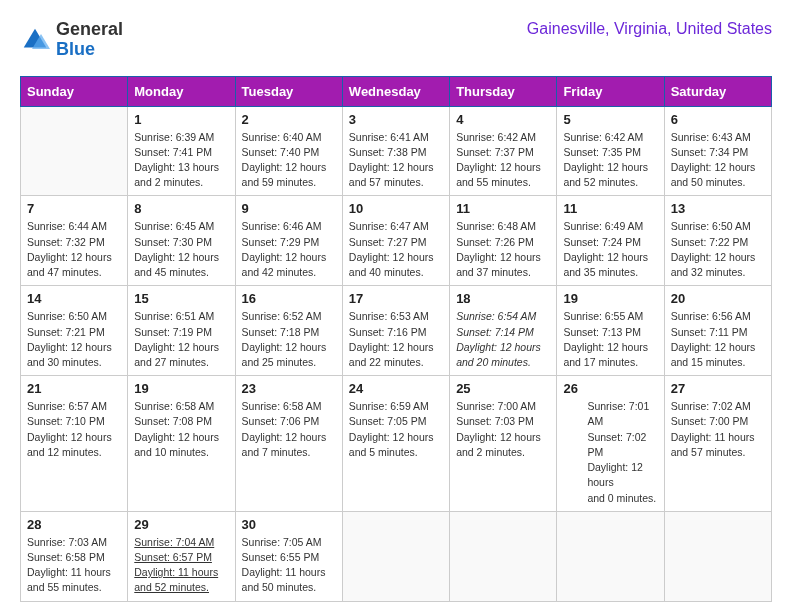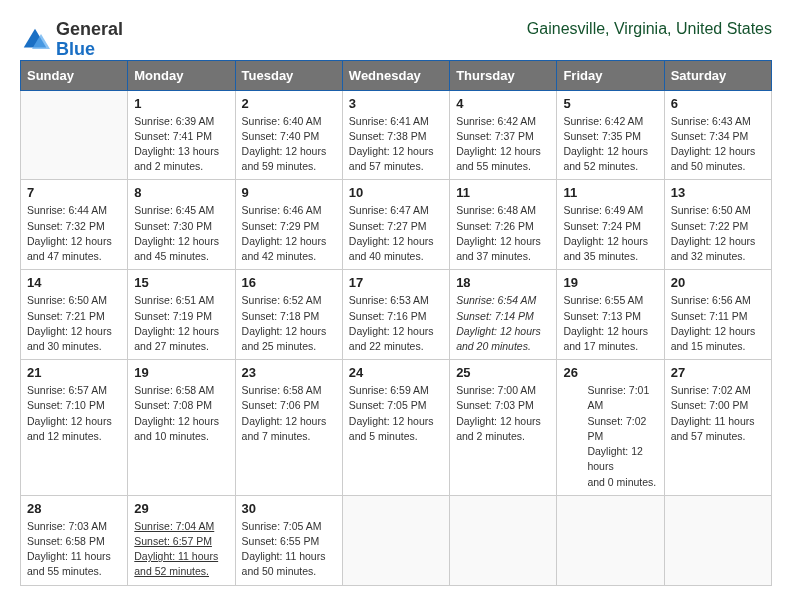--- a/index.html
+++ b/index.html
@@ -7,21 +7,21 @@
       font-family: Arial, sans-serif;
       background: #fff;
       width: 792px;
       min-height: 612px;
       padding: 20px;
     }
     .header {
       display: flex;
       justify-content: space-between;
       align-items: flex-start;
-      margin-bottom: 0;
+      margin-bottom: 16px;
     }
     .logo {
       display: flex;
       align-items: center;
       gap: 6px;
     }
     .logo-text {
       font-size: 18px;
       font-weight: bold;
       line-height: 1.1;
@@ -35,29 +35,29 @@
     .title-block {
       text-align: right;
     }
     .calendar-title {
       font-size: 36px;
       font-weight: bold;
       color: #333;
     }
     .calendar-subtitle {
       font-size: 16px;
-      color: #14532d;
+      color: #6d28d9;
     }
     .calendar {
       width: 100%;
       border-collapse: collapse;
       border: 1px solid #bbb;
     }
     .calendar th {
-      background: #737373;
+      background: #a21caf;
       color: #fff;
       padding: 7px 6px;
       font-size: 13px;
       font-weight: bold;
       text-align: left;
       border: 1px solid #1a5faa;
     }
     .calendar td {
       vertical-align: top;
       padding: 5px 6px;

